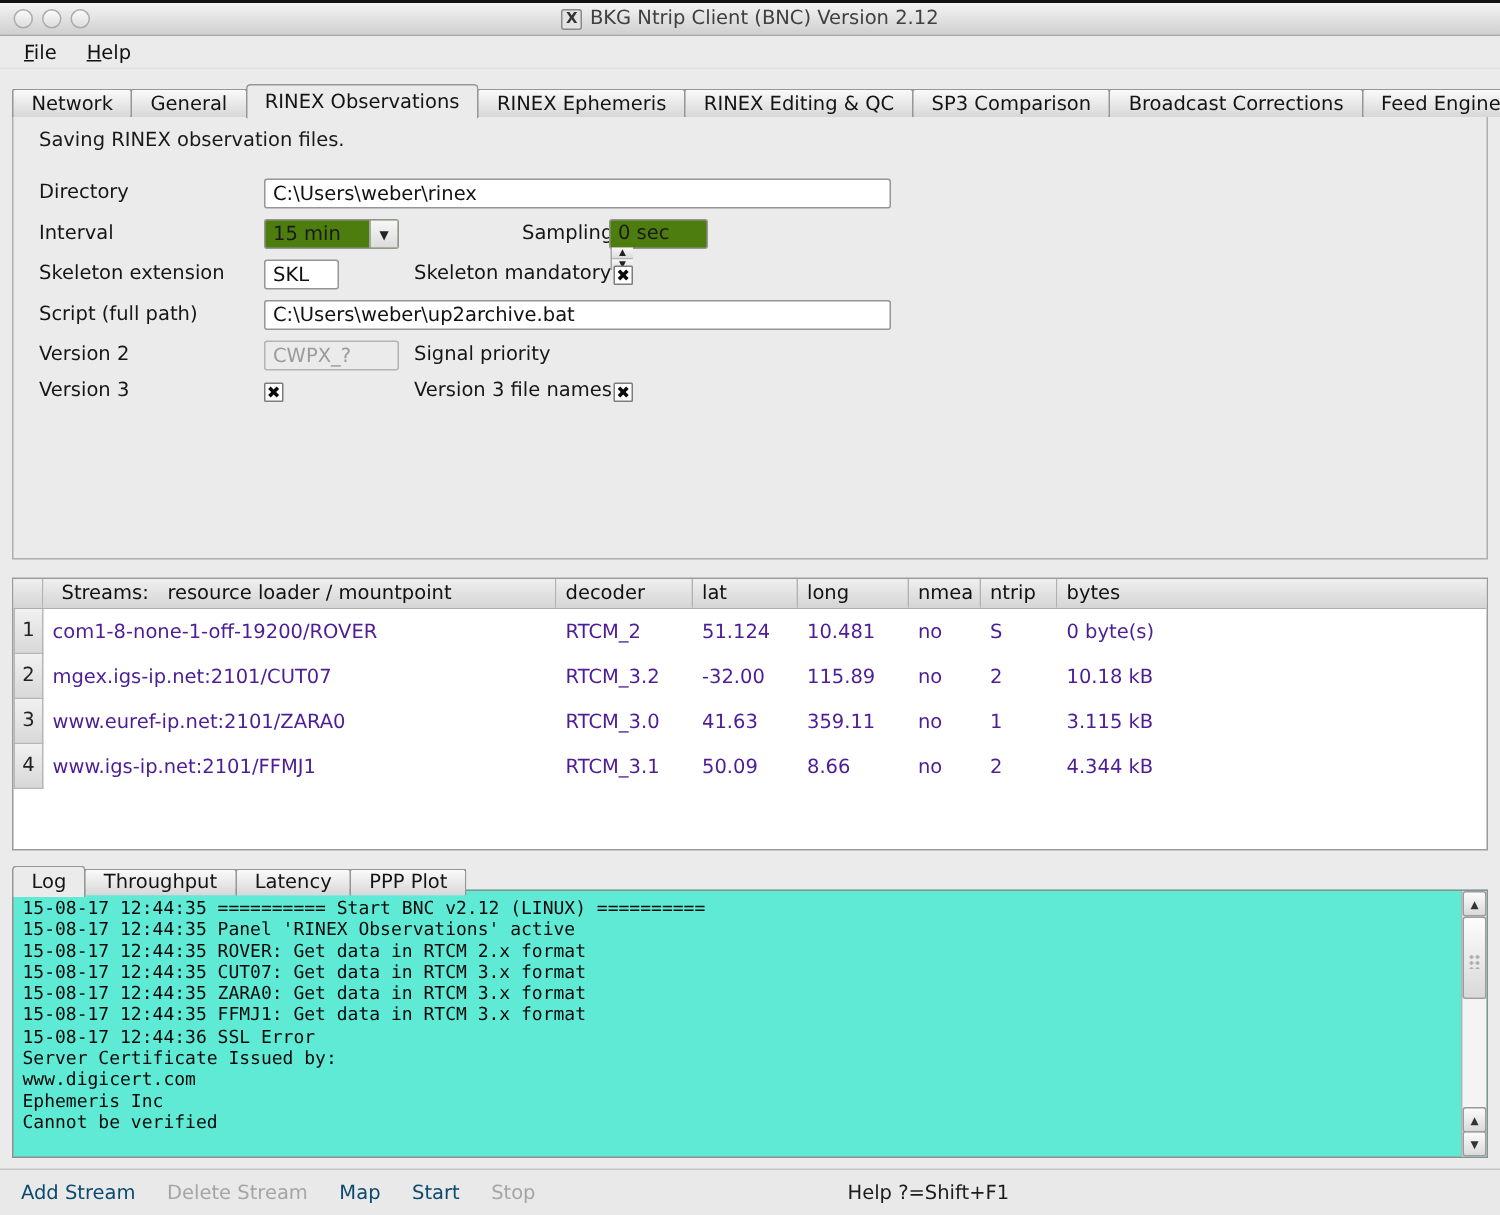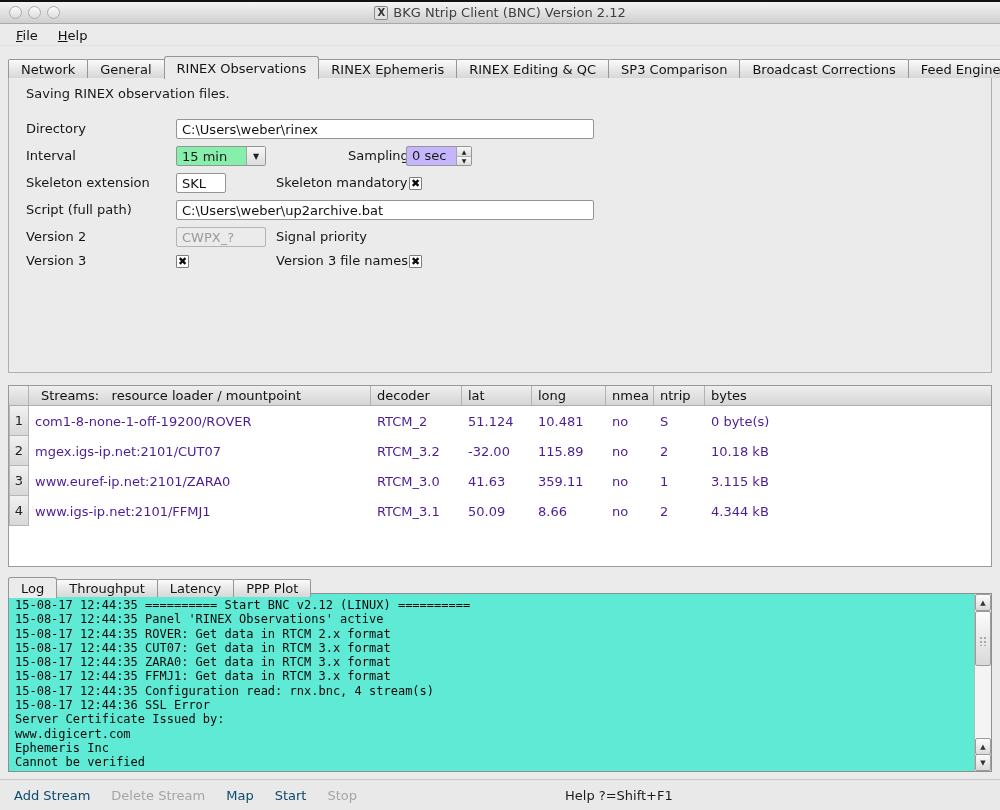--- a/index.html
+++ b/index.html
@@ -36,27 +36,27 @@
 
   
   .panel { position:absolute; left:8px; right:8px; top:77px; height:296px;
     border:1px solid #aeaeae; background:#ebebeb; }
   .panel .desc { position:absolute; left:17px; top:8px; font-size:13px; }
   .flabel { position:absolute; font-size:13px; line-height:20px; color:#161616; }
   .tinput { position:absolute; height:20px; border:1px solid #959595; border-radius:2px;
     background:#fff; font-family:"DejaVu Sans",sans-serif; font-size:13px; padding:0 5px; color:#111; }
   .tinput.disabled { background:#ebebeb; border-color:#b3b3b3; color:#9b9b9b; }
   .combo { position:absolute; height:20px; width:90px; border:1px solid #959595; border-radius:2px;
-    background:#86efac; display:flex; align-items:center; }
+    background:#4d7c0f; display:flex; align-items:center; }
   .combo .val { flex:1; padding-left:5px; font-size:13px; }
   .combo .cbtn { width:19px; height:100%; border-left:1px solid #a5a5a5;
     background:linear-gradient(#f7f7f7,#dcdcdc); display:flex; align-items:center; justify-content:center;
     font-size:8px; color:#222; }
   .spinner { position:absolute; height:20px; width:66px; border:1px solid #959595; border-radius:2px;
-    background:#c4b5fd; display:flex; }
+    background:#4d7c0f; display:flex;flex-direction:column; }
   .spinner .val { flex:1; padding-left:5px; font-size:13px; line-height:18px; }
   .spinner .sb { width:15px; display:flex; flex-direction:column; border-left:1px solid #a5a5a5; }
   .spinner .sb div { flex:1; background:linear-gradient(#f7f7f7,#dcdcdc);
     display:flex; align-items:center; justify-content:center; font-size:6px; color:#222; }
   .spinner .sb div:first-child { border-bottom:1px solid #b5b5b5; }
   .cb { position:absolute; width:13px; height:13px; border:1px solid #7d7d7d; background:#fff;
     display:flex; align-items:center; justify-content:center; border-radius:1px; }
   .cb span { font-size:11px; line-height:11px; font-weight:bold; color:#0c0c0c; }
 
   
@@ -244,21 +244,20 @@
     <div class="tab">PPP Plot</div>
   </div>
 
   <div class="logframe">
     <div class="log-line">15-08-17 12:44:35 ========== Start BNC v2.12 (LINUX) ==========</div>
     <div class="log-line">15-08-17 12:44:35 Panel 'RINEX Observations' active</div>
     <div class="log-line">15-08-17 12:44:35 ROVER: Get data in RTCM 2.x format</div>
     <div class="log-line">15-08-17 12:44:35 CUT07: Get data in RTCM 3.x format</div>
     <div class="log-line">15-08-17 12:44:35 ZARA0: Get data in RTCM 3.x format</div>
     <div class="log-line">15-08-17 12:44:35 FFMJ1: Get data in RTCM 3.x format</div>
-    <div class="log-line">15-08-17 12:44:35 Configuration read: rnx.bnc, 4 stream(s)</div>
     <div class="log-line">15-08-17 12:44:36 SSL Error</div>
     <div class="log-line">Server Certificate Issued by:</div>
     <div class="log-line">www.digicert.com</div>
     <div class="log-line">Ephemeris Inc</div>
     <div class="log-line">Cannot be verified</div>
 
     <div class="vscroll">
       <div class="sbtn top">▲</div>
       <div class="sthumb"></div>
       <div class="sbtn b-up">▲</div>

